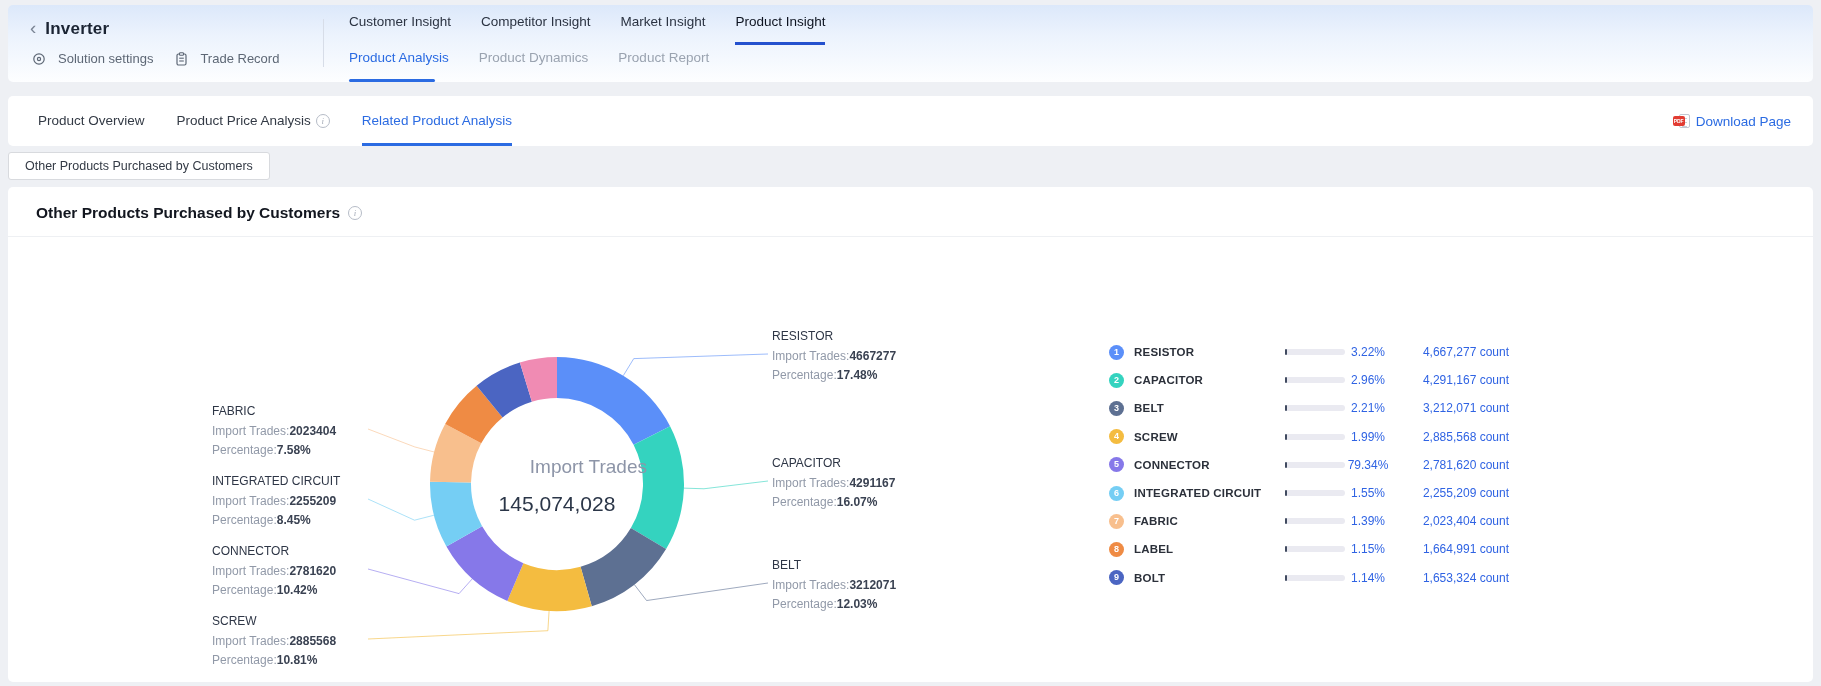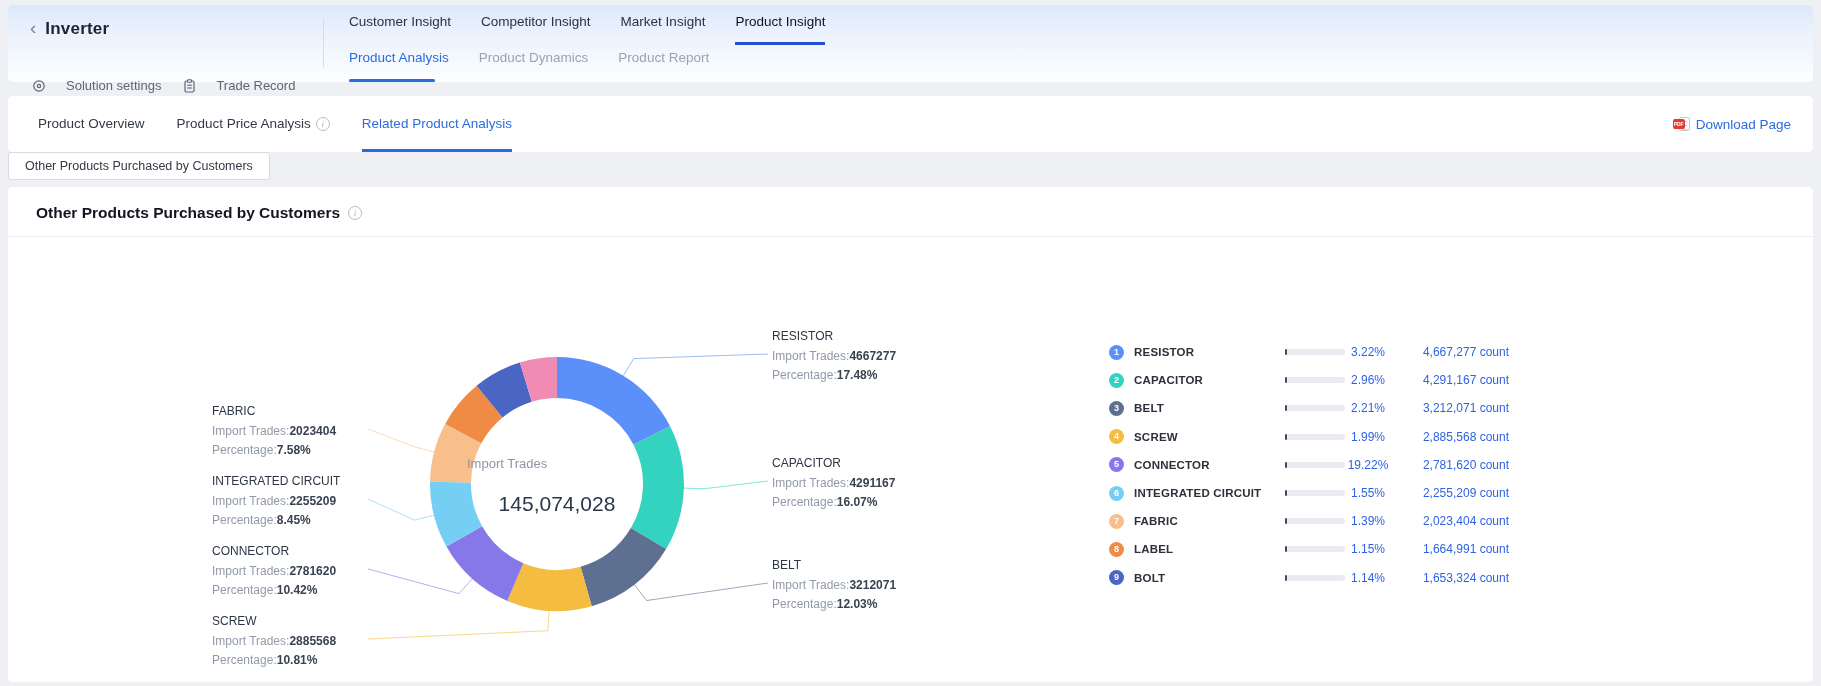--- a/index.html
+++ b/index.html
@@ -15,34 +15,34 @@
   
   #header-panel {
     top:5px; height:77px;
     background:linear-gradient(180deg,#dce8fa 0%, #ecf3fd 40%, #fdfeff 100%);
   }
   .hdr-left { position:absolute; left:22px; top:14px; }
   .hdr-title-row { display:flex; align-items:center; gap:9px; }
   .back-chevron { font-size:19px; color:#7a8494; line-height:20px; cursor:pointer; transform:translateY(-1px); }
   .hdr-title { font-size:17px; font-weight:700; color:#1b2433; letter-spacing:.2px; }
   .hdr-links { display:flex; gap:22px; margin-top:12px; margin-left:2px; }
-  .hdr-link { display:flex; align-items:center; gap:20px; font-size:13px; color:#5d6775; cursor:pointer;margin-top:27px; }
+  .hdr-link { display:flex; align-items:center; gap:12px; font-size:13px; color:#5d6775; cursor:pointer; }
   .hdr-link svg { display:block; }
   .hdr-divider { position:absolute; left:315px; top:14px; height:48px; width:1px; background:#d7dde8; }
 
   .tabs-row1 { position:absolute; left:341px; top:9px; display:flex; gap:30px; }
   .tab1 { font-size:13.5px; color:#2b3342; padding-bottom:13px; cursor:pointer; border-bottom:3px solid transparent; }
   .tab1.active { font-weight:400; color:#0d1320; border-bottom-color:#2451ce; }
   .tabs-row2 { position:absolute; left:341px; top:45px; display:flex; gap:30px; }
   .tab2 { font-size:13.5px; color:#9aa3b0; cursor:pointer; }
   .tab2.active { color:#2b6be2; }
   .subtab-underline { position:absolute; left:341px; bottom:0; height:3px; width:86px; background:#2b6be2; border-radius:2px; }
 
   
-  #subnav-panel { top:96px; height:56px; }
+  #subnav-panel { top:96px; height:50px; }
   .subnav-tabs { position:absolute; left:30px; top:0; display:flex; gap:32px; height:100%; }
   .subnav-tab { display:flex; align-items:center; gap:5px; font-size:13.5px; color:#333a45; cursor:pointer;
                 padding-top:2px; border-bottom:3px solid transparent; }
   .subnav-tab.active { color:#2b6be2; border-bottom-color:#2b6be2; }
   .info-icon { width:14px; height:14px; border:1px solid #b6bcc7; border-radius:50%; color:#a8aeba;
                font-size:9px; line-height:12px; text-align:center; font-family:"Liberation Serif",serif;
                font-style:italic; display:inline-block; }
   .download-btn { position:absolute; right:22px; top:0; height:100%; display:flex; align-items:center; gap:6px;
                   color:#2b6be2; font-size:13.5px; cursor:pointer; }
   .pdf-icon { position:relative; width:17px; height:16px; }
@@ -63,22 +63,22 @@
   .card-header { display:flex; align-items:center; gap:8px; padding:17px 28px 14px 28px; }
   .card-title { font-size:15.5px; font-weight:700; color:#12161f; }
   .card-divider { height:1px; background:#eef0f3; }
   .section-title { display:flex; align-items:center; gap:8px; margin:14px 0 0 28px; }
   .section-bar { width:3px; height:14px; background:#2b6be2; border-radius:1px; }
   .section-text { font-size:13px; font-weight:700; color:#12161f; }
 
   
   #chart-area { position:absolute; left:0; top:83px; right:0; bottom:0; }
   #donut-svg { position:absolute; left:0; top:0; }
-  .center-label { position:absolute; left:459px; top:186px; width:180px; text-align:left;
-                  font-size:13px; color:#8d95a8; }
+  .center-label { position:absolute; left:459px; top:186px; width:180px; text-align:right;
+                  font-size:19px; color:#8d95a8; }
   .center-value { position:absolute; left:449px; top:222px; width:200px; text-align:center;
                   font-size:21px; color:#2b3648; }
   .callout { position:absolute; width:170px; line-height:17px; }
   .callout .c-title { font-size:12px; color:#2e3646; margin-bottom:1px; }
   .callout .c-k { font-size:12px; color:#9199a8; }
   .callout .c-v { font-size:12px; color:#3a4252; font-weight:700; }
 
   
   #legend { position:absolute; left:1101px; top:68px; width:400px; }
   .lg-row { display:flex; align-items:center; height:28.2px; cursor:pointer; }
@@ -270,21 +270,21 @@
           </span>
           <span class="lg-pct">1.99%</span>
           <span class="lg-count">2,885,568 count</span>
         </div>
         <div class="lg-row">
           <span class="lg-badge" style="background:#8678E9">5</span>
           <span class="lg-name">CONNECTOR</span>
           <span class="lg-bar">
             <span class="lg-fill" style="width:2px"></span>
           </span>
-          <span class="lg-pct">19.22%</span>
+          <span class="lg-pct">79.34%</span>
           <span class="lg-count">2,781,620 count</span>
         </div>
         <div class="lg-row">
           <span class="lg-badge" style="background:#75CEF4">6</span>
           <span class="lg-name">INTEGRATED CIRCUIT</span>
           <span class="lg-bar">
             <span class="lg-fill" style="width:2px"></span>
           </span>
           <span class="lg-pct">1.55%</span>
           <span class="lg-count">2,255,209 count</span>

